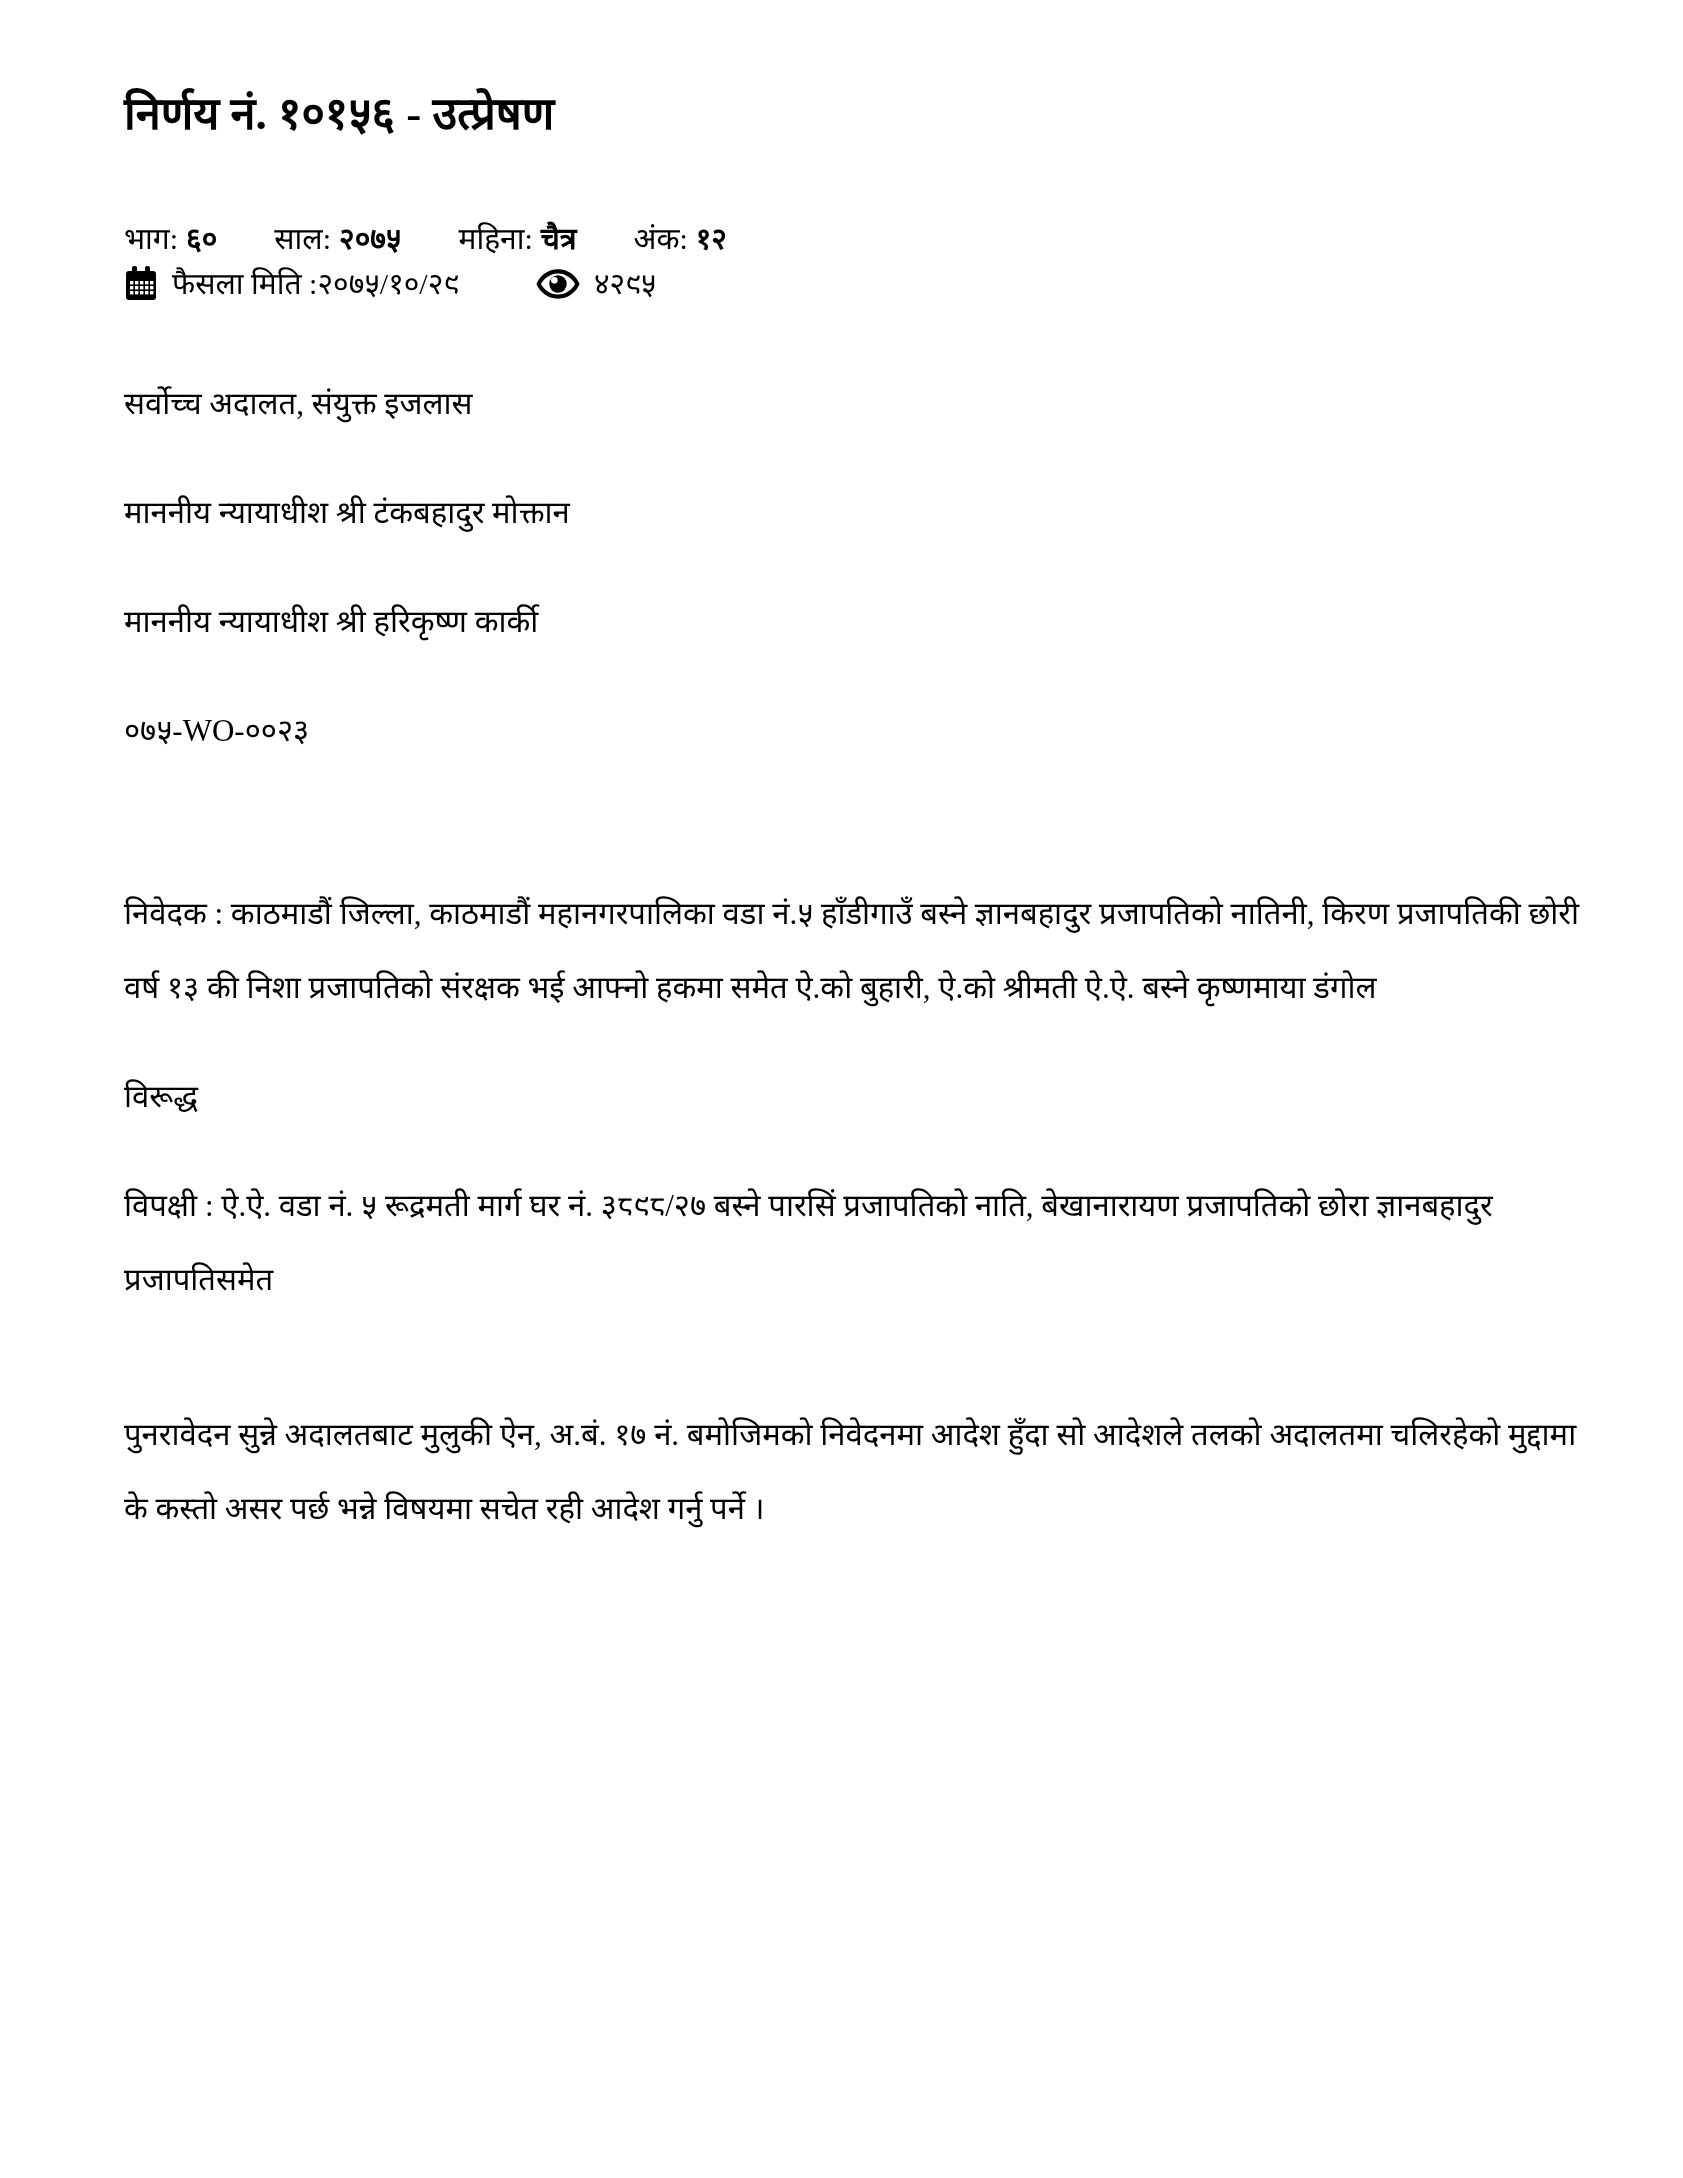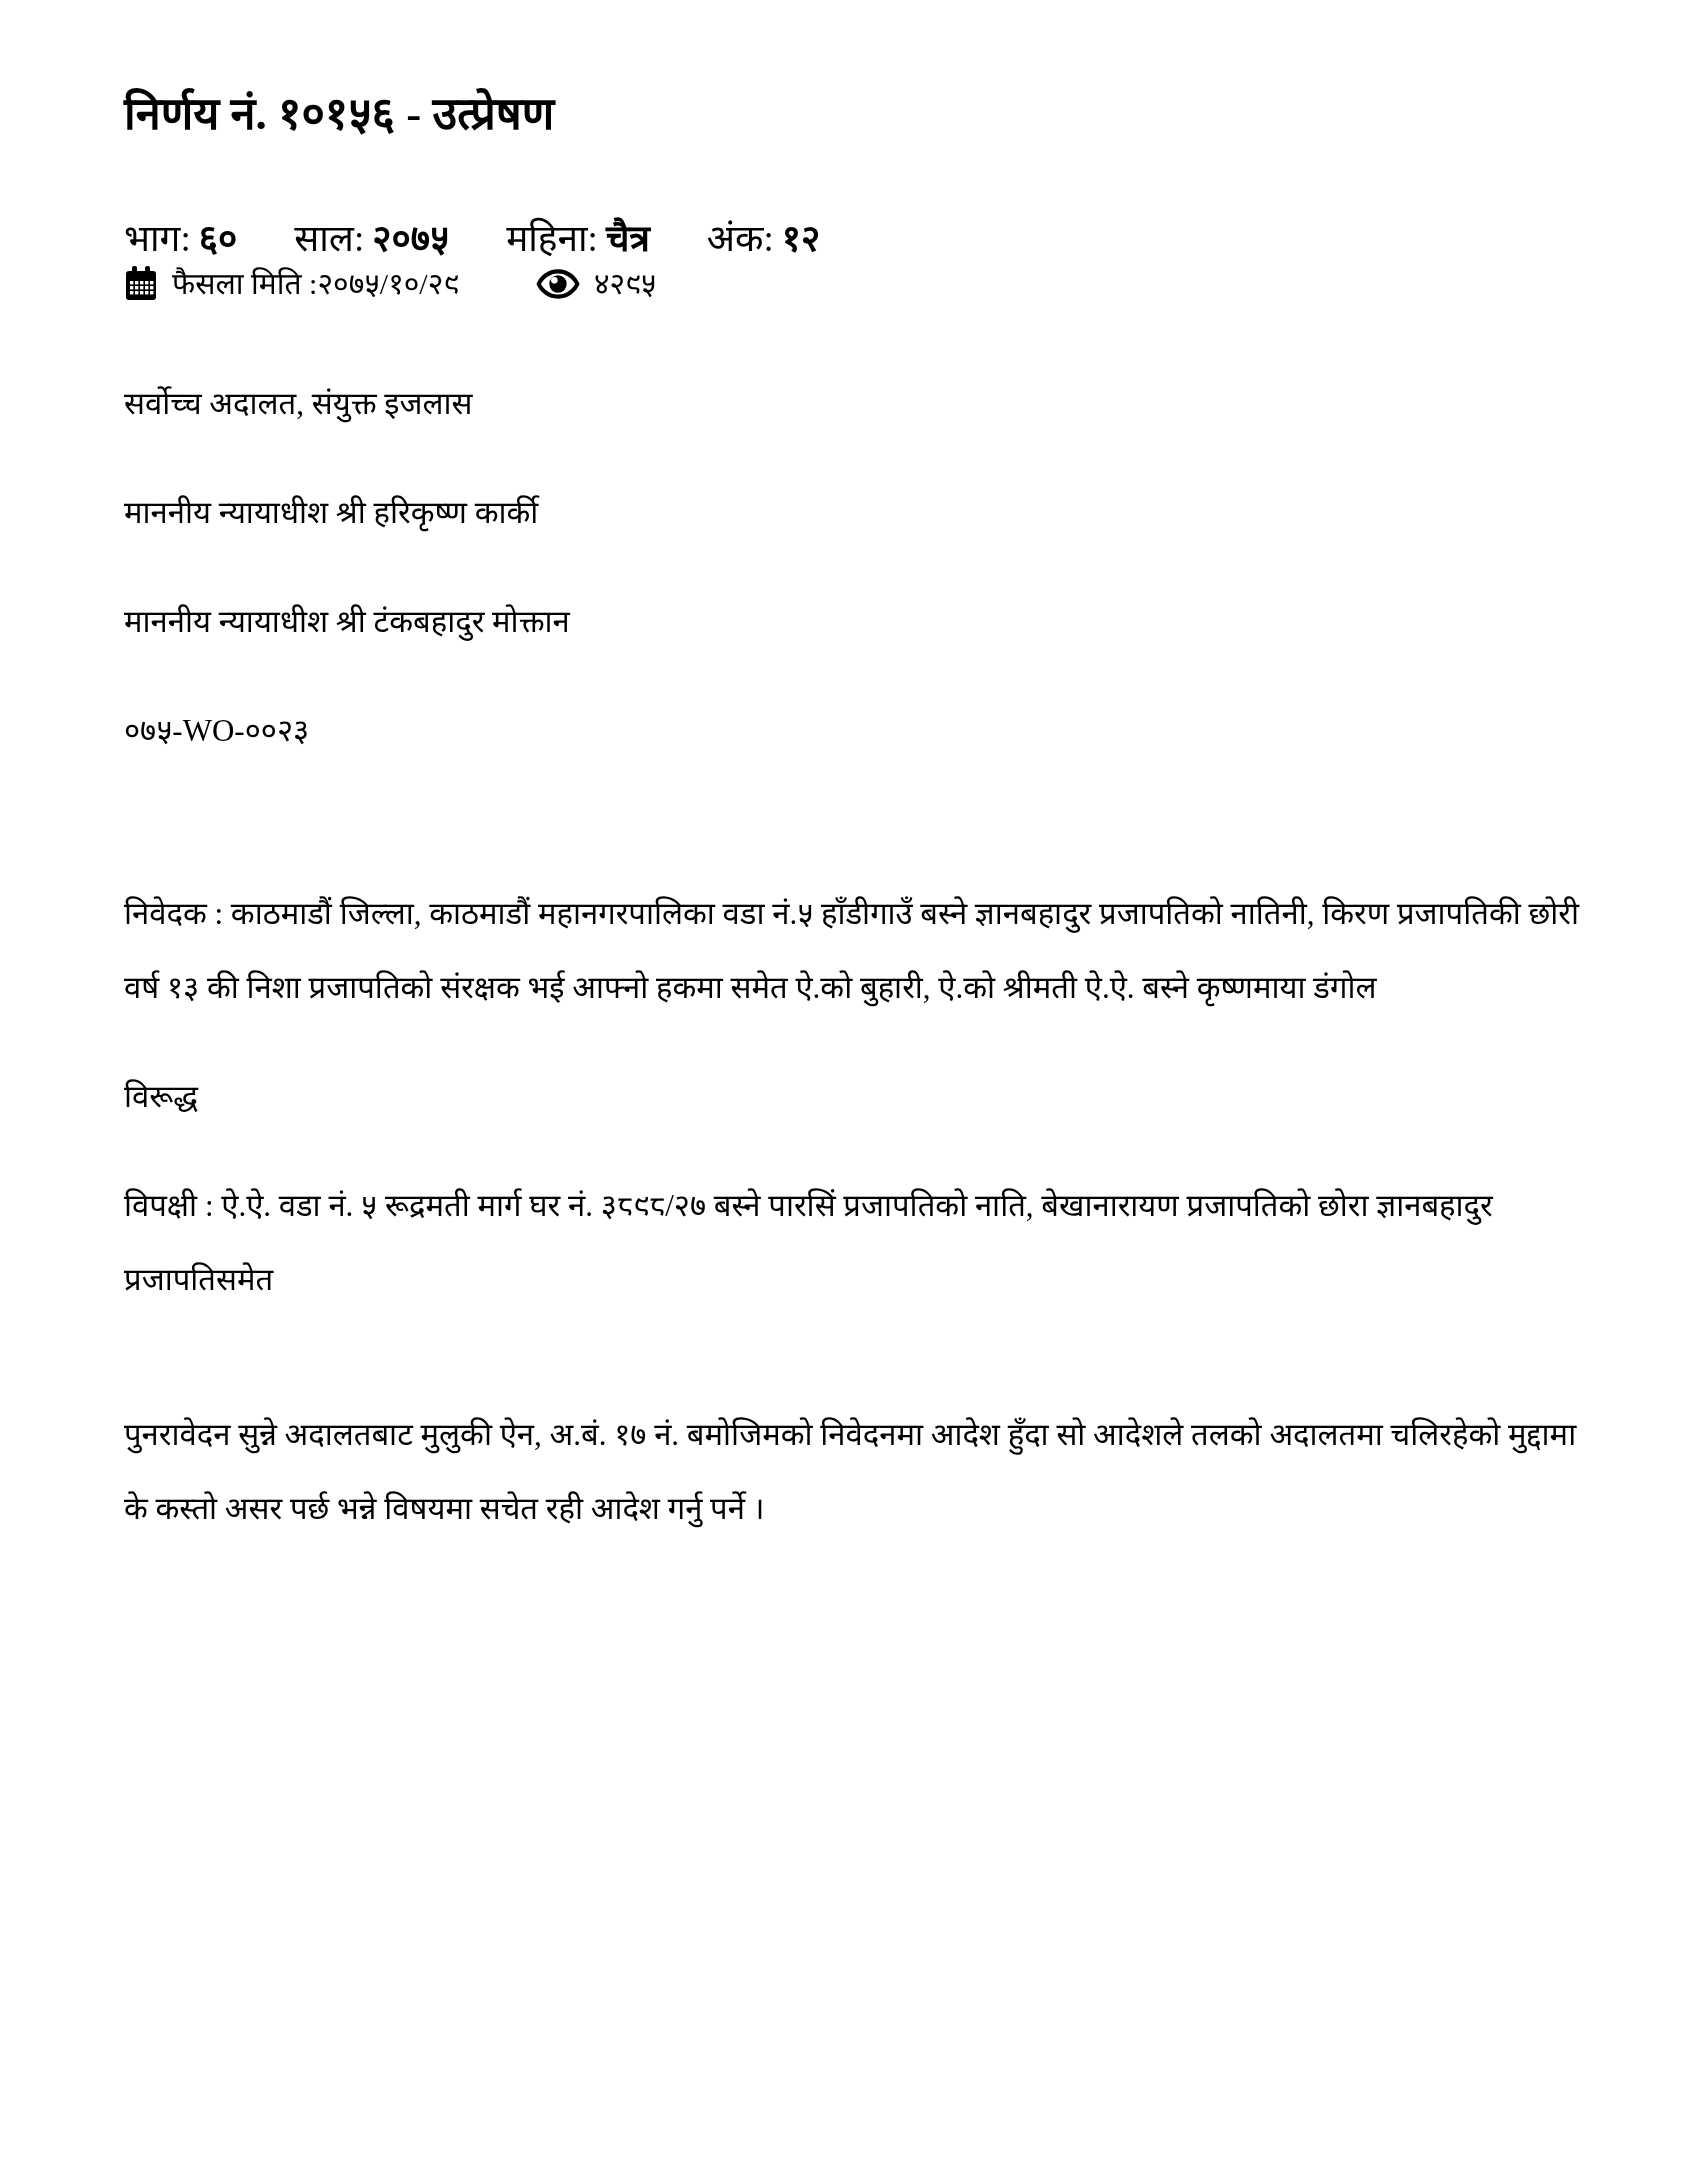--- a/index.html
+++ b/index.html
@@ -21,21 +21,21 @@
   .doc-title {
     font-size: 45px;
     font-weight: 700;
     margin: 0 0 75px 0;
     line-height: 1.2;
   }
   .meta-row1 {
     display: flex;
     align-items: flex-end;
     gap: 57px;
-    font-size: 37px;
+    font-size: 30px;
     line-height: 45px;
   }
   .meta-field { white-space: nowrap; }
   .meta-label { font-weight: 400; }
   .meta-value { font-weight: 700; margin-left: 8px; }
   .meta-row2 {
     display: flex;
     align-items: center;
     font-size: 30px;
     line-height: 45px;
@@ -114,22 +114,22 @@
         <path d="M24 5.5 C15.5 5.5 8.6 11 5.4 17 C8.6 23 15.5 28.5 24 28.5 C32.5 28.5 39.4 23 42.6 17 C39.4 11 32.5 5.5 24 5.5 Z" fill="#fff"></path>
         <circle cx="24" cy="17" r="9.5" fill="#000"></circle>
         <circle cx="20" cy="13" r="3.6" fill="#fff"></circle>
       </svg>
     </span>
     <span>४२९५</span>
   </div>
 
   <div class="body-text">
     <p class="court-line">सर्वोच्च अदालत, संयुक्त इजलास</p>
+    <p class="judge-line">माननीय न्यायाधीश श्री टंकबहादुर मोक्तान</p>
     <p class="judge-line">माननीय न्यायाधीश श्री हरिकृष्ण कार्की</p>
-    <p class="judge-line">माननीय न्यायाधीश श्री टंकबहादुर मोक्तान</p>
     <p class="case-number">०७५-WO-००२३</p>
     <p class="petitioner-para">निवेदक : काठमाडौं जिल्ला, काठमाडौं महानगरपालिका वडा नं.५ हाँडीगाउँ बस्ने ज्ञानबहादुर प्रजापतिको नातिनी, किरण प्रजापतिकी छोरी वर्ष १३ की निशा प्रजापतिको संरक्षक भई आफ्नो हकमा समेत ऐ.को बुहारी, ऐ.को श्रीमती ऐ.ऐ. बस्ने कृष्णमाया डंगोल</p>
     <p class="versus-line">विरूद्ध</p>
     <p class="respondent-para">विपक्षी : ऐ.ऐ. वडा नं. ५ रूद्रमती मार्ग घर नं. ३८९८/२७ बस्ने पारसिं प्रजापतिको नाति, बेखानारायण प्रजापतिको छोरा ज्ञानबहादुर प्रजापतिसमेत</p>
     <p class="holding-para">पुनरावेदन सुन्ने अदालतबाट मुलुकी ऐन, अ.बं. १७ नं. बमोजिमको निवेदनमा आदेश हुँदा सो आदेशले तलको अदालतमा चलिरहेको मुद्दामा के कस्तो असर पर्छ भन्ने विषयमा सचेत रही आदेश गर्नु पर्ने ।</p>
   </div>
 
 </div>
 
 

